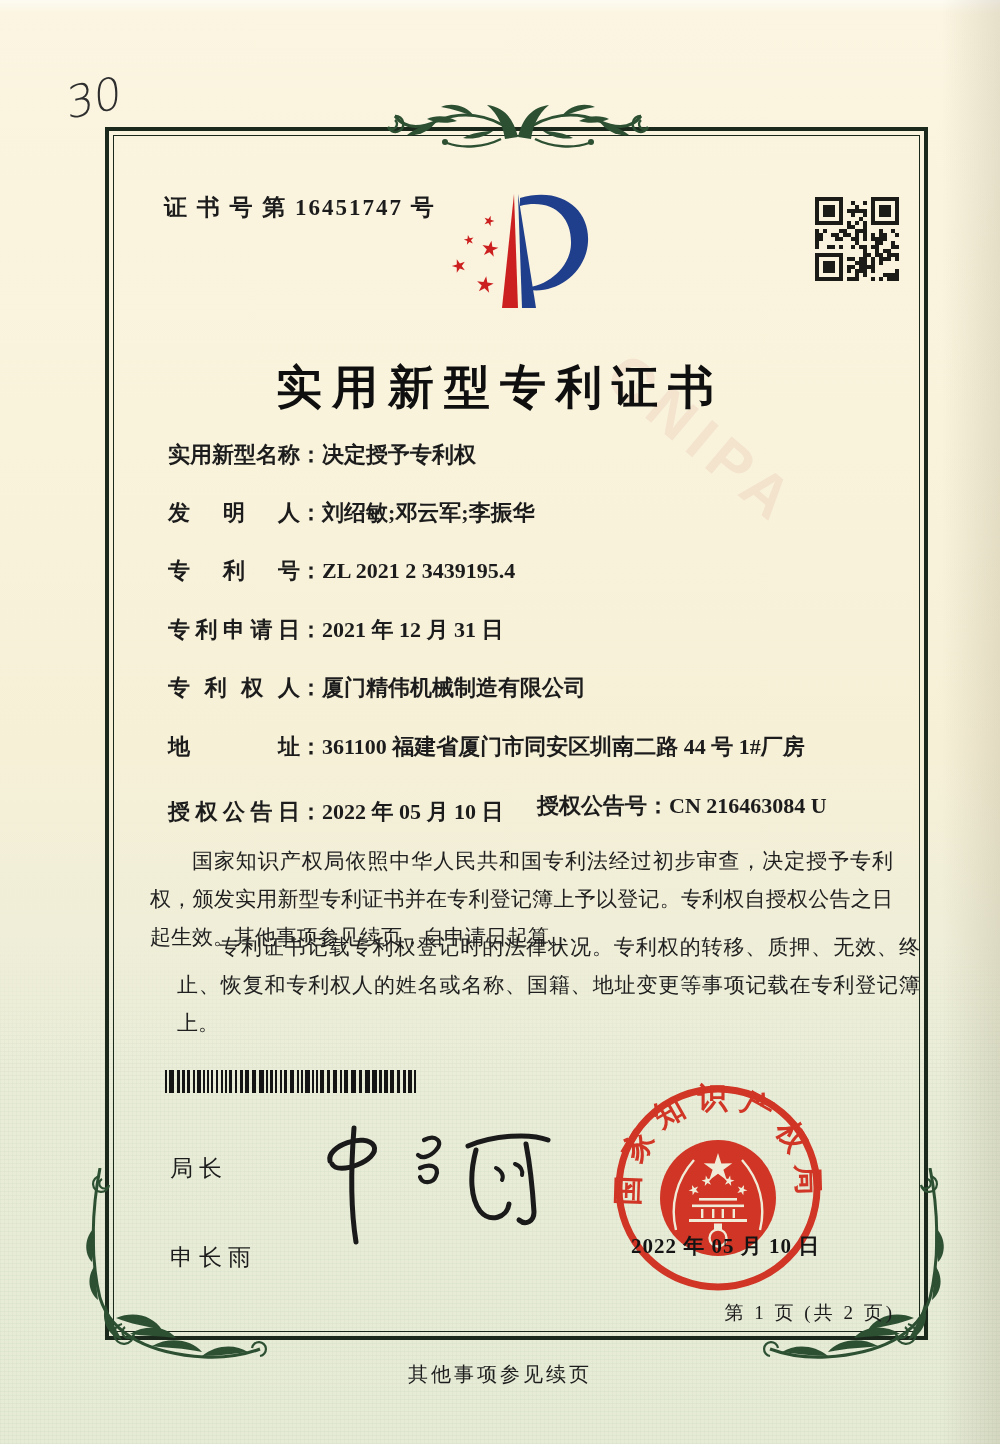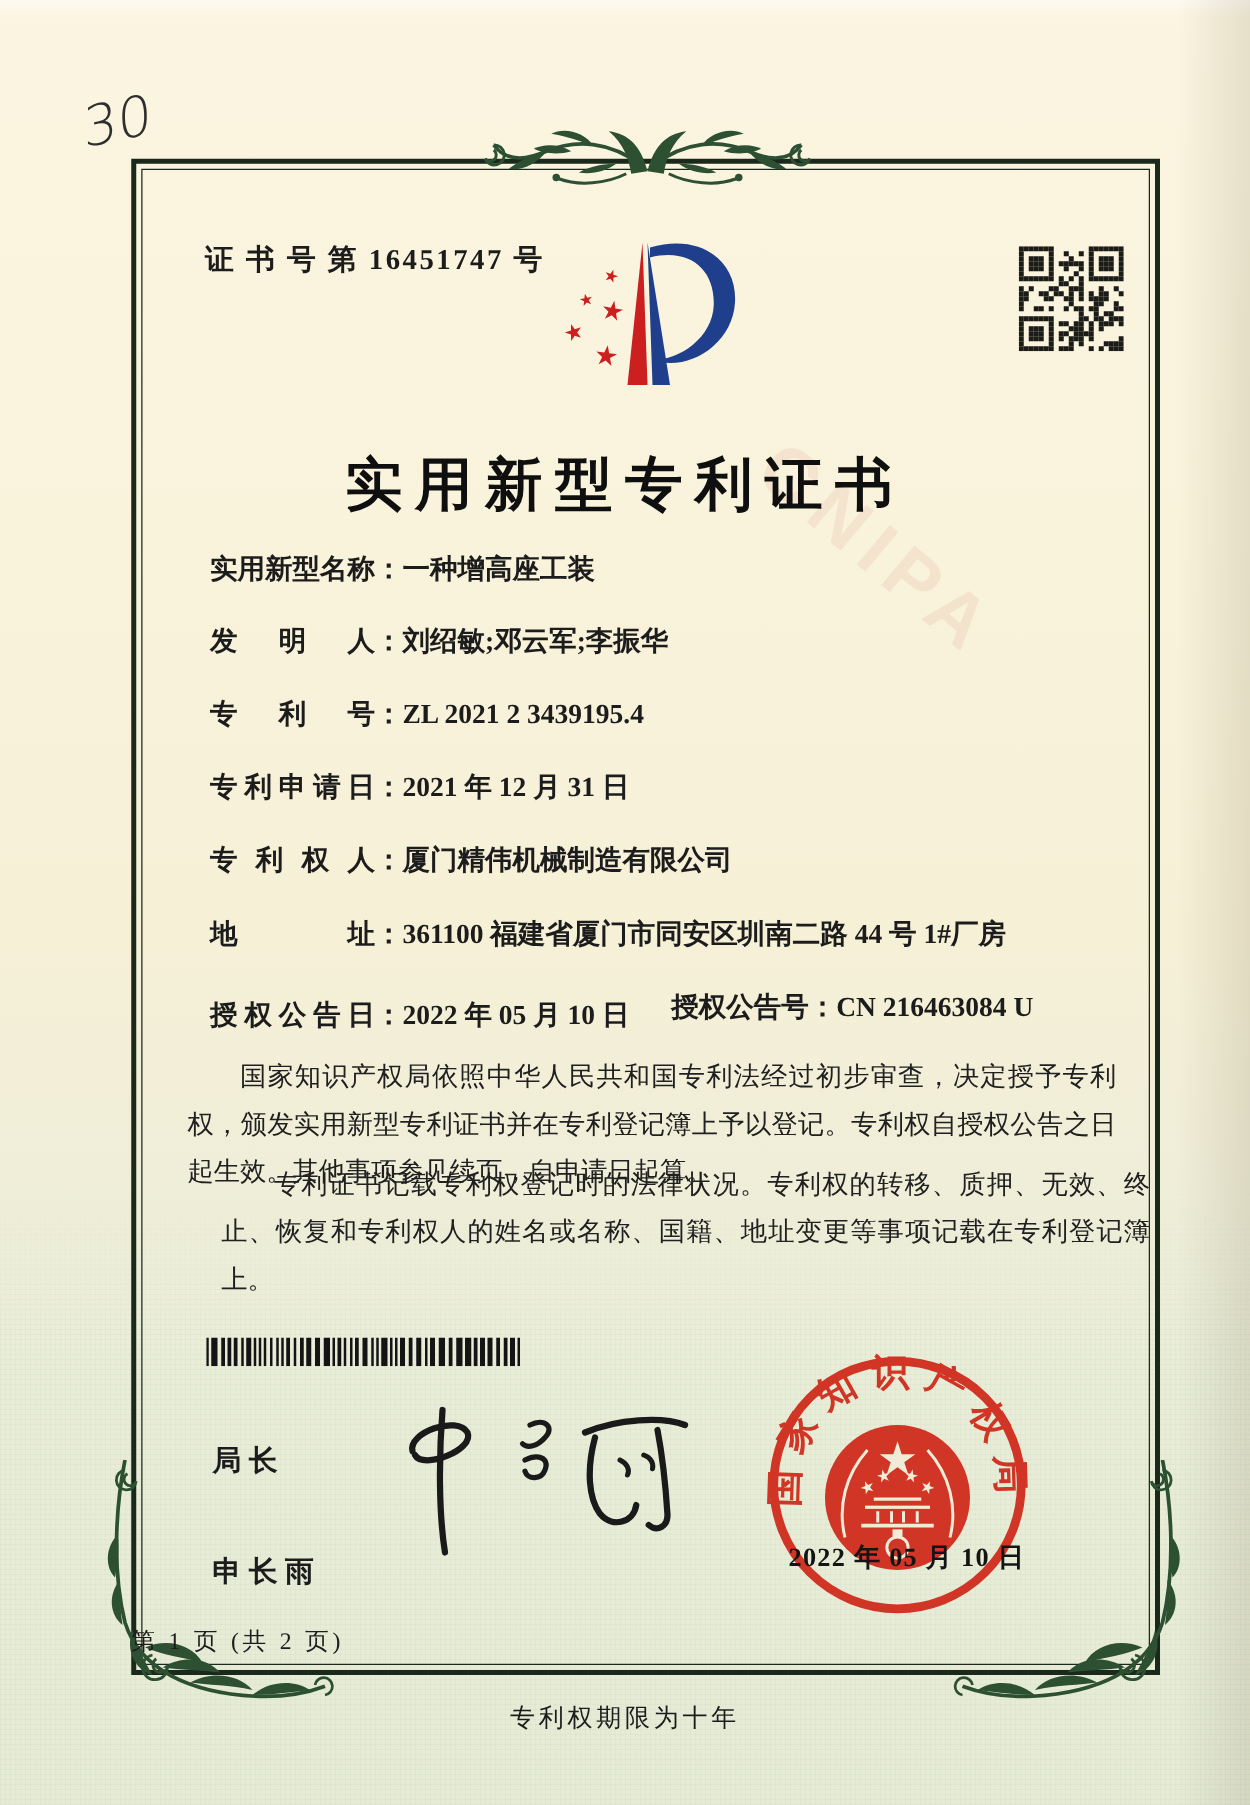--- a/index.html
+++ b/index.html
@@ -29,24 +29,24 @@
   .title{left:0;top:321px;width:1000px;text-align:center;font-size:46px;font-weight:700;
     letter-spacing:10px;color:#0f0f0f;margin-top:36px;}
   .field-row{left:168px;font-size:22px;white-space:nowrap;}
   .flabel{display:inline-block;width:132px;text-align:justify;text-align-last:justify;
     font-weight:600;vertical-align:top;}
   .fcolon{display:inline-block;width:22px;font-weight:600;}
   .fvalue{font-weight:600;}
   .body-par{left:150px;width:743px;font-size:21px;line-height:38px;text-align:justify;
     text-indent:2em;color:#202020;}
   .barcode{left:165px;top:1070px;}
-  .director{left:170px;font-size:23px;font-weight:700;letter-spacing:6px;}
+  .director{left:170px;font-size:23px;font-weight:400;letter-spacing:6px;}
   .seal-date{left:628px;top:1232px;width:195px;text-align:center;font-size:21px;
     font-weight:700;letter-spacing:1px;color:#141414;z-index:6;}
-  .page-num{left:105px;top:1300px;width:790px;text-align:left;font-size:19px;letter-spacing:3px;}
+  .page-num{left:105px;top:1300px;width:790px;text-align:right;font-size:19px;letter-spacing:3px;}
   .cont-note{left:105px;top:1361px;width:790px;text-align:center;font-size:20px;letter-spacing:3px;}
   .watermark{left:585px;top:415px;width:260px;font-family:"Liberation Sans",sans-serif;
     font-size:60px;font-weight:700;letter-spacing:9px;color:rgba(216,142,128,.16);
     transform:rotate(40deg);pointer-events:none;}
   svg{display:block;}
 </style>
 </head>
 <body>
 
 <div class="page">
@@ -344,21 +344,21 @@
       <rect x="8" y="80" width="4" height="4" fill="#1b1b18"></rect>
       <rect x="12" y="80" width="4" height="4" fill="#1b1b18"></rect>
       <rect x="16" y="80" width="4" height="4" fill="#1b1b18"></rect>
       <rect x="20" y="80" width="4" height="4" fill="#1b1b18"></rect>
       <rect x="24" y="80" width="4" height="4" fill="#1b1b18"></rect>
     </svg>
 
   <div class="abs title">实用新型专利证书</div>
 
   <div class="abs field-row" style="top:440px;">
-    <span class="flabel">实用新型名称</span><span class="fcolon">：</span><span class="fvalue">一种增高座工装</span>
+    <span class="flabel">实用新型名称</span><span class="fcolon">：</span><span class="fvalue">决定授予专利权</span>
   </div>
   <div class="abs field-row" style="top:498px;">
     <span class="flabel">发明人</span><span class="fcolon">：</span><span class="fvalue">刘绍敏;邓云军;李振华</span>
   </div>
   <div class="abs field-row" style="top:556px;">
     <span class="flabel">专利号</span><span class="fcolon">：</span><span class="fvalue">ZL 2021 2 3439195.4</span>
   </div>
   <div class="abs field-row" style="top:615px;">
     <span class="flabel">专利申请日</span><span class="fcolon">：</span><span class="fvalue">2021 年 12 月 31 日</span>
   </div>
@@ -476,16 +476,16 @@
       <g fill="none" stroke="#f2ecd8" stroke-width="2.4">
         <circle cx="0" cy="40" r="8.5"></circle>
         <path d="M-42,32 C-48,8 -42,-18 -24,-38"></path>
         <path d="M42,32 C48,8 42,-18 24,-38"></path>
       </g>
     </g>
   </svg>
   <div class="abs seal-date">2022 年 05 月 10 日</div>
 
   <div class="abs page-num">第 1 页 (共 2 页)</div>
-  <div class="abs cont-note">专利权期限为十年</div>
+  <div class="abs cont-note">其他事项参见续页</div>
 
   <div class="right-shade"></div>
 </div>
 
 </body></html>

